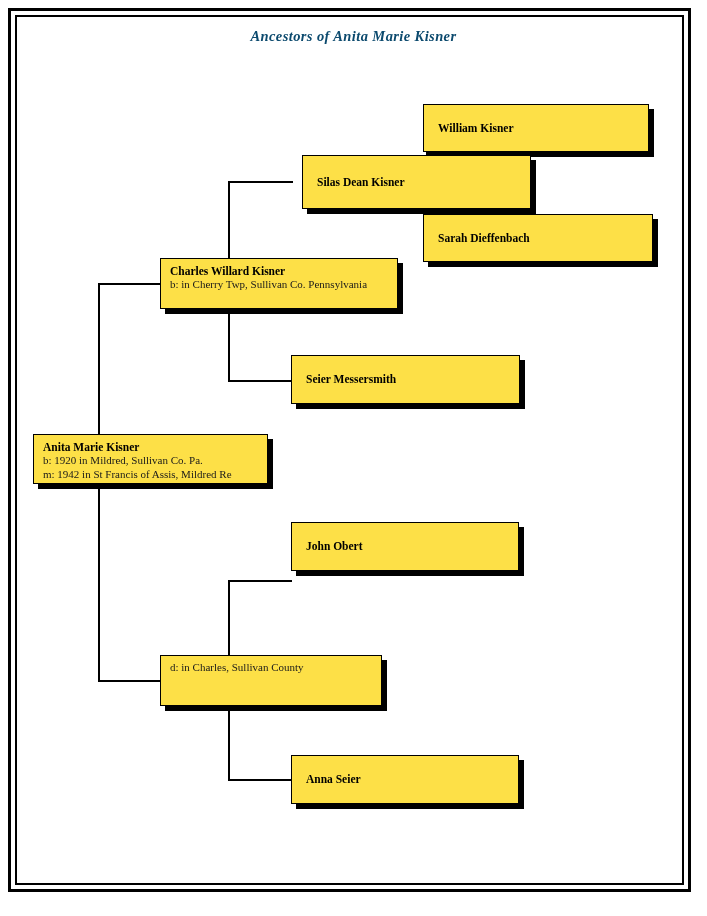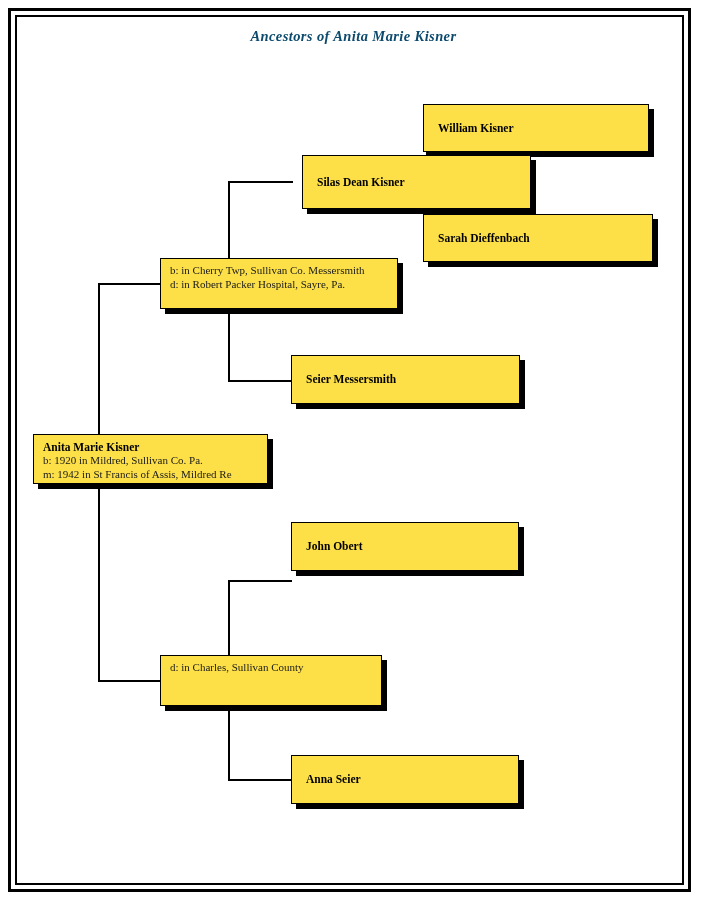--- a/index.html
+++ b/index.html
@@ -146,22 +146,22 @@
 
 <div id="box-silas-dean-kisner" class="person-box box-simple">
   <span class="person-name">Silas Dean Kisner</span>
 </div>
 
 <div id="box-emma-messersmith" class="person-box box-simple">
   <span class="person-name">Seier Messersmith</span>
 </div>
 
 <div id="box-charles-kisner" class="person-box box-detail">
-  <div class="person-detail">b: in Cherry Twp, Sullivan Co.  Messersmith</div>
-  <div class="person-detail">d: in Robert Packer Hospital,  Sayre, Pa.</div>
+  <div class="person-name">Charles Willard Kisner</div>
+  <div class="person-detail">b: in Cherry Twp, Sullivan Co.  Pennsylvania</div>
 </div>
 
 <div id="box-anita-kisner" class="person-box box-detail">
   <div class="person-name">Anita Marie Kisner</div>
   <div class="person-detail">b: 1920 in Mildred,  Sullivan Co.  Pa.</div>
   <div class="person-detail">m: 1942 in St Francis of Assis,  Mildred    Re</div>
 </div>
 
 <div id="box-pauline-obert" class="person-box box-detail">
   <div class="person-detail">d: in Charles,  Sullivan County</div>

